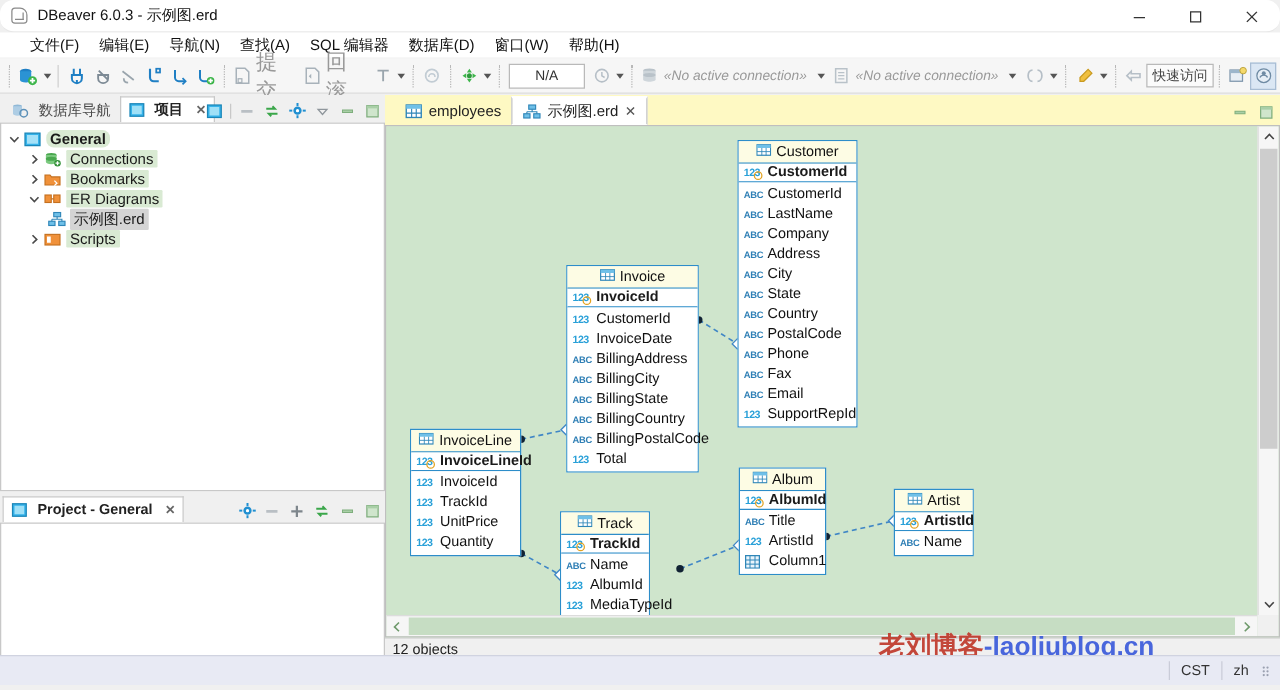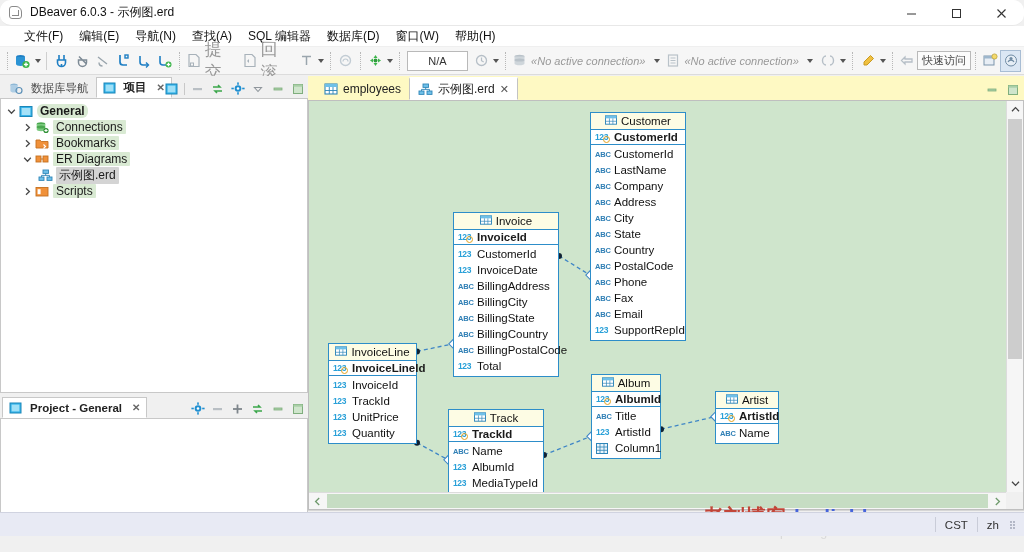--- a/index.html
+++ b/index.html
@@ -152,21 +152,21 @@
 
   .wire { position:absolute; left:0; top:0; width:100%; height:100%; pointer-events:none; }
 
   
   .wm-main { position:absolute; font-weight:bold; font-size:21px; color:#3b5bdb; opacity:.92;
              white-space:nowrap; letter-spacing:0px; }
   .wm-main .cn { color:#c0392b; }
   .wm-sub { position:absolute; font-size:12.5px; color:#d9d9d9; white-space:nowrap; }
 
   
-  .statusbar { position:absolute; left:0; right:0; bottom:16px; height:24px;
+  .statusbar { position:absolute; left:0; right:0; bottom:4px; height:24px;
                background:#e8eaf4; border-top:1px solid #d0d3e0;
                display:flex; align-items:center; justify-content:flex-end; }
   .sb-cell { padding:0 9px; font-size:11.5px; color:#333; border-left:1px solid #c9ccd8;
              height:15px; display:flex; align-items:center; }
   .sb-grip { width:12px; height:14px; margin-right:4px; display:flex; align-items:center; }
 </style>
 </head>
 <body>
 
 <div class="titlebar">
@@ -791,21 +791,21 @@
                 <div class="e-col">
                   <span class="ic123">123</span>
                   <span>UnitPrice</span>
                 </div>
                 <div class="e-col">
                   <span class="ic123">123</span>
                   <span>Quantity</span>
                 </div>
               </div>
             </div>
-            <div class="entity" style="left: 139px; top: 308px; width: 96px;">
+            <div class="entity" style="left: 139px; top: 308px; width: 72px;">
               <div class="e-head">
                 <span><svg class="tbl-ico" viewBox="0 0 14 11">
                     <rect x="0.6" y="0.6" width="12.8" height="9.8" fill="#fff" stroke="#2f86b8" stroke-width="1.1"></rect>
                     <rect x="0.6" y="0.6" width="12.8" height="3" fill="#6fc0e8"></rect>
                     <line x1="5.2" y1="3.6" x2="5.2" y2="10.4" stroke="#2f86b8" stroke-width=".8"></line>
                     <line x1="9.2" y1="3.6" x2="9.2" y2="10.4" stroke="#2f86b8" stroke-width=".8"></line>
                     <line x1="0.6" y1="7" x2="13.4" y2="7" stroke="#2f86b8" stroke-width=".8"></line>
                   </svg></span>
                 <span>Track</span>
               </div>

